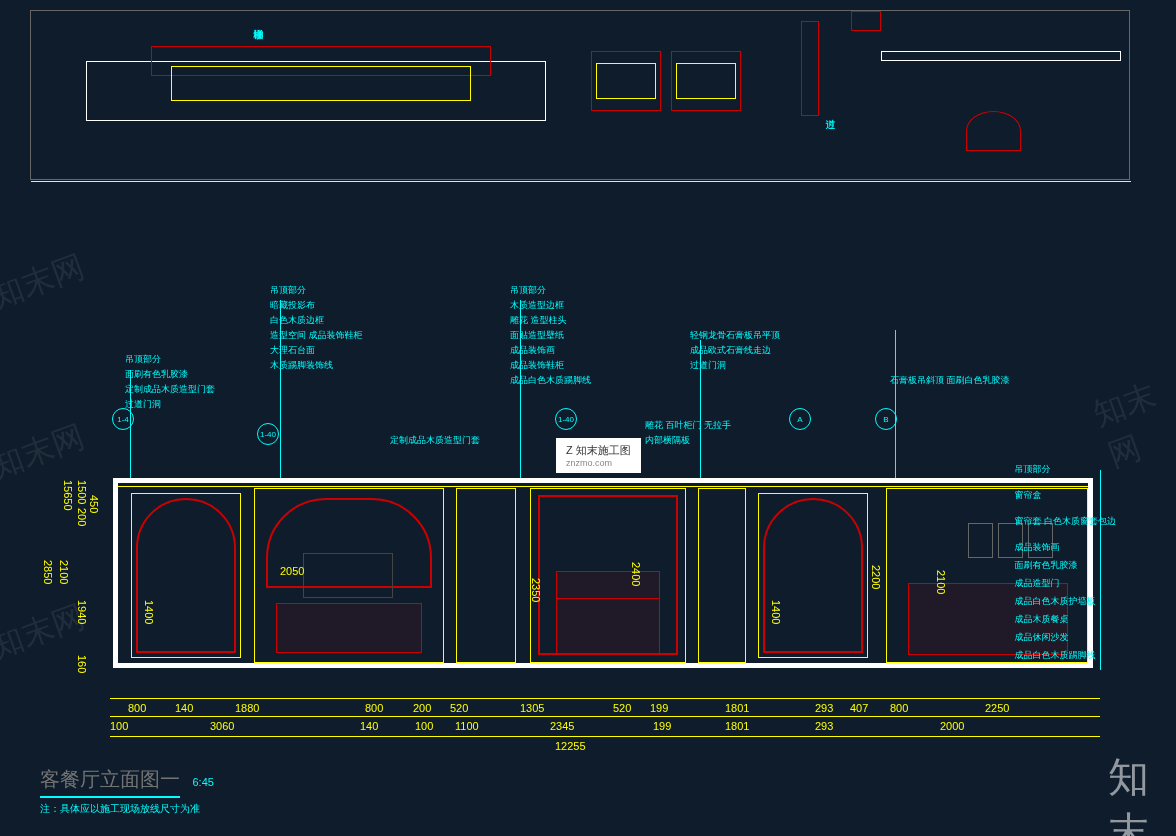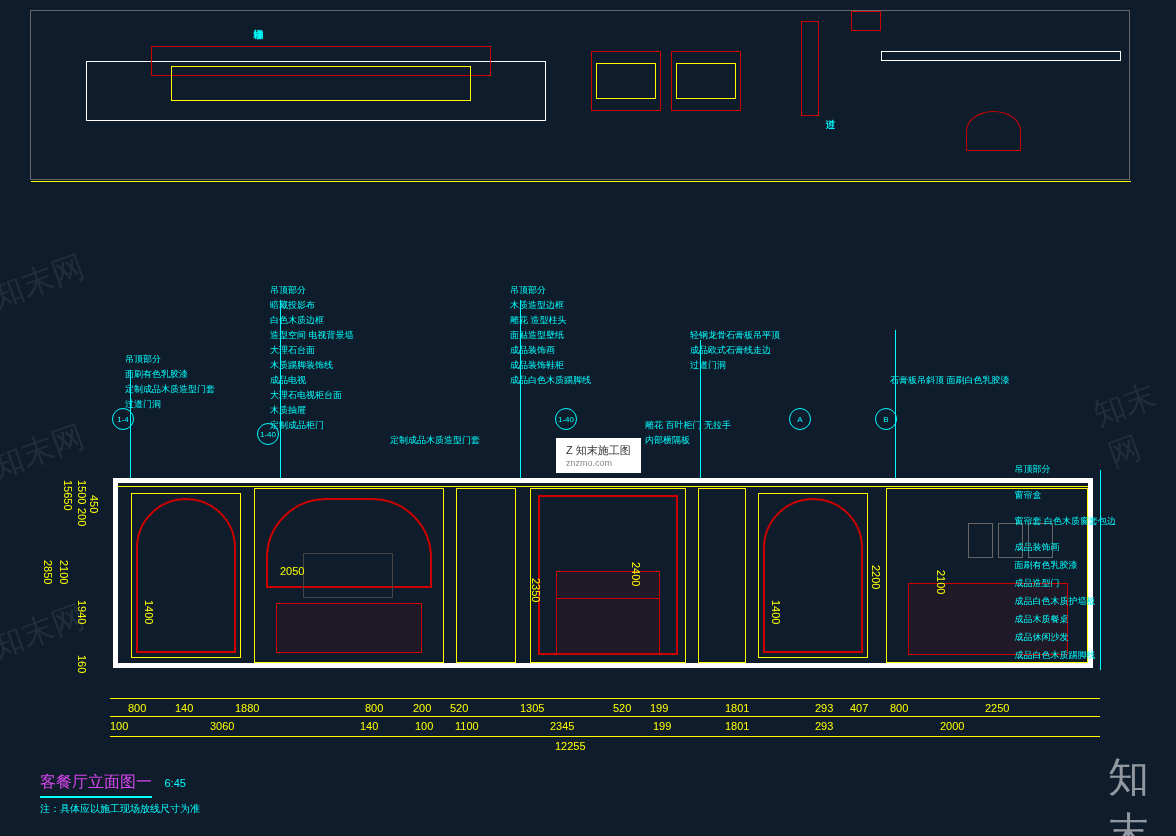--- a/index.html
+++ b/index.html
@@ -11,21 +11,21 @@
 .annot-col{position:absolute;font-size:9px;color:#0ff}
 .annot-col div{white-space:nowrap;line-height:15px}
 .dim{position:absolute;color:#ff0;font-size:11px}
 .dim-v{position:absolute;color:#ff0;font-size:11px;writing-mode:vertical-rl}
 .elev-box{position:absolute;border:5px solid #fff;background:#0e1c2c}
 .arch{position:absolute;border:2px solid #c00}
 .yellow-line{position:absolute;background:#ff0;height:1px}
 .detail-circle{position:absolute;width:22px;height:22px;border:1px solid #0ff;border-radius:50%;font-size:8px;color:#0ff;text-align:center;line-height:22px}
 .leader{position:absolute;width:1px;background:#0ff}
 .title-area{position:absolute;bottom:20px;left:40px}
-.title-text{color:#d946ef;font-size:16px;border-bottom:2px solid #0ff;display:inline-block;padding-bottom:3px}
+.title-text{color:#737373;font-size:20px;border-bottom:2px solid #0ff;display:inline-block;padding-bottom:3px}
 .title-scale{color:#0ff;font-size:11px;margin-left:8px}
 .title-note{color:#0ff;font-size:10px;margin-top:4px}
 .id-label{position:absolute;bottom:15px;right:20px;font-size:26px;color:#fff;letter-spacing:1px}
 .watermark{position:absolute;color:rgba(200,200,200,0.1);font-size:32px;transform:rotate(-20deg);pointer-events:none}
 .center-wm{position:absolute;top:438px;left:556px;background:#fff;color:#333;font-size:11px;padding:5px 10px;z-index:10}
 .right-annot{position:absolute;right:60px;font-size:9px;color:#0ff}
 .right-annot div{white-space:nowrap;line-height:18px;text-align:left}
 .cab{position:absolute;border:1px solid #c00;background:rgba(200,0,0,0.1)}
 .deco-line{position:absolute;background:#c00;height:1px}
 </style>
@@ -55,29 +55,23 @@
     <div>吊顶部分</div>
     <div>面刷有色乳胶漆</div>
     <div>定制成品木质造型门套</div>
     <div>过道门洞</div>
   </div>
 
   <div class="annot-col" style="top:283px;left:270px">
     <div>吊顶部分</div>
     <div>暗藏投影布</div>
     <div>白色木质边框</div>
-    <div>造型空间 电视背景墙</div>
+    <div>造型空间 成品装饰鞋柜</div>
     <div>大理石台面</div>
     <div>木质踢脚装饰线</div>
-  </div>
-  <div class="annot-col" style="top:373px;left:270px">
-    <div>成品电视</div>
-    <div>大理石电视柜台面</div>
-    <div>木质抽屉</div>
-    <div>定制成品柜门</div>
   </div>
   <div class="annot-col" style="top:433px;left:390px">
     <div>定制成品木质造型门套</div>
   </div>
 
   <div class="annot-col" style="top:283px;left:510px">
     <div>吊顶部分</div>
     <div>木质造型边框</div>
     <div>雕花 造型柱头</div>
     <div>面贴造型壁纸</div>

